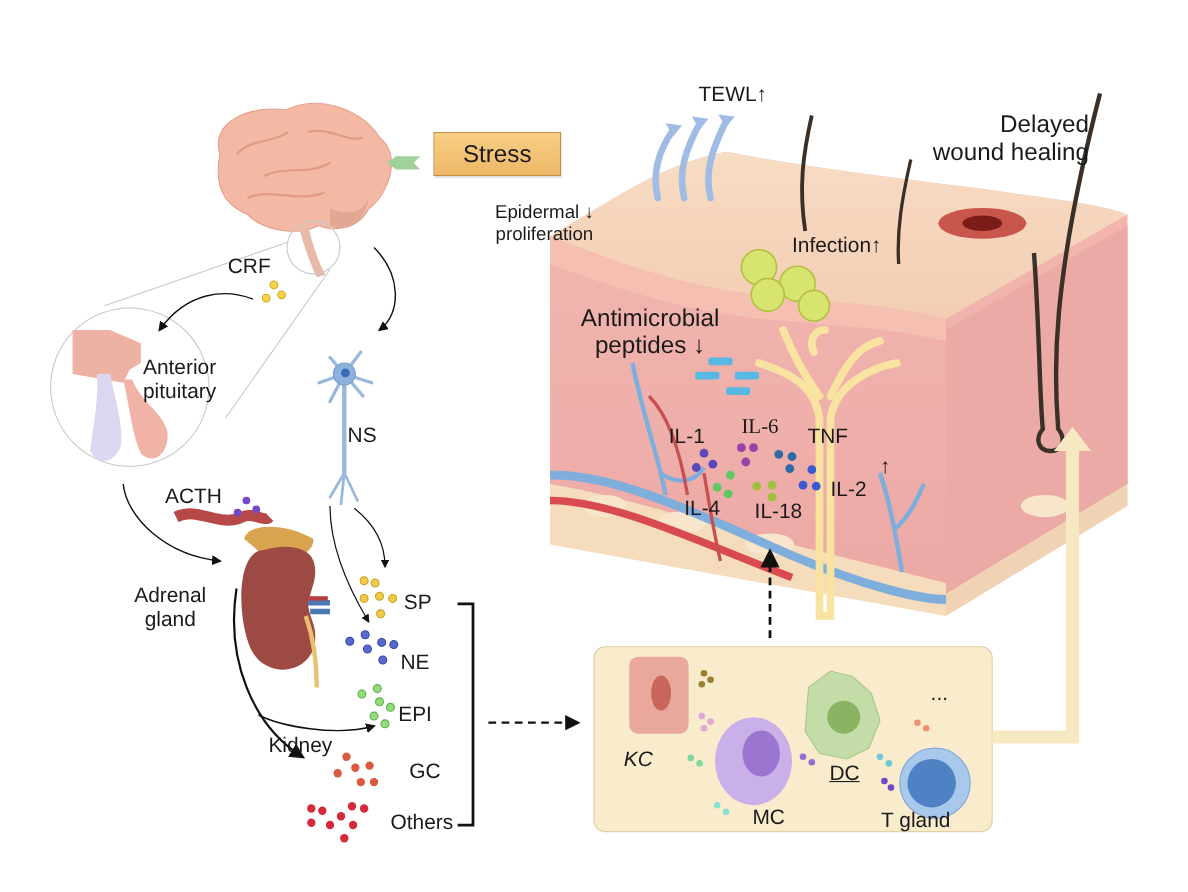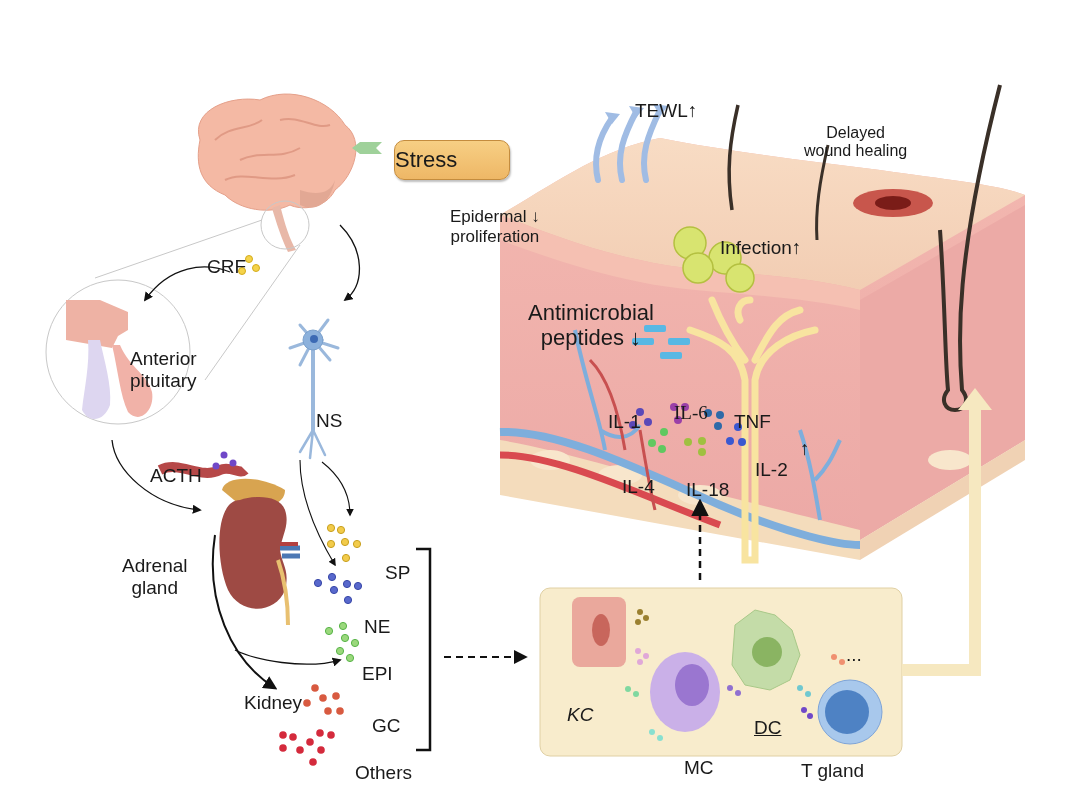--- a/index.html
+++ b/index.html
@@ -1,20 +1,20 @@
 <!DOCTYPE html>
 <html><head>
 <meta charset="utf-8">
 <style>
   html, body { margin:0; padding:0; background:#ffffff; }
   body { width:1080px; height:811px; position:relative; overflow:hidden; font-family:"Liberation Sans", sans-serif; color:#1a1a1a; }
   svg.scene { position:absolute; left:0; top:0; width:1080px; height:811px; }
-  .lbl { position:absolute; font-family:"Liberation Sans", sans-serif; font-size:19px; color:#1a1a1a; white-space:nowrap; line-height:1.15;margin-top:24px; }
+  .lbl { position:absolute; font-family:"Liberation Sans", sans-serif; font-size:19px; color:#1a1a1a; white-space:nowrap; line-height:1.15; }
   .lbl.c { text-align:center; }
-  .stress-box { position:absolute; left:394px; top:140px; width:114px; height:38px; background:linear-gradient(#f7cf84,#eeb766); border:1px solid #c48c3e; border-radius:10px; box-shadow:1px 2px 2px rgba(0,0,0,0.25); font-size:22px; line-height:38px; }
+  .stress-box { position:absolute; left:394px; top:120px; width:114px; height:38px; background:linear-gradient(#f7cf84,#eeb766); border:1px solid #c48c3e; border-radius:0; box-shadow:1px 2px 2px rgba(0,0,0,0.25); font-size:22px; text-align:center; line-height:38px; }
 </style>
 </head>
 <body>
 
 <svg class="scene" viewBox="0 0 1080 811">
   <defs>
     <marker id="ah" viewBox="0 0 10 10" refX="8" refY="5" markerWidth="7" markerHeight="7" orient="auto">
         <path d="M0,0 L10,5 L0,10 z" fill="#111"></path>
       </marker>
     <linearGradient id="skinTop" x1="0" y1="0" x2="0" y2="1">
@@ -258,31 +258,31 @@
 
 <div class="lbl" style="left:207px;top:232px;">CRF</div>
 <div class="lbl" style="left:130px;top:324px;white-space:pre;">Anterior
 pituitary</div>
 <div class="lbl" style="left:316px;top:386px;">NS</div>
 <div class="lbl" style="left:150px;top:441px;">ACTH</div>
 <div class="lbl c" style="left:122px;top:531px;white-space:pre;">Adrenal
 gland</div>
 <div class="lbl" style="left:244px;top:668px;">Kidney</div>
 
-<div class="lbl" style="left:385px;top:538px;">SP</div>
+<div class="lbl" style="left:367px;top:538px;">SP</div>
 <div class="lbl" style="left:364px;top:592px;">NE</div>
 <div class="lbl" style="left:362px;top:639px;">EPI</div>
 <div class="lbl" style="left:372px;top:691px;">GC</div>
 <div class="lbl" style="left:355px;top:738px;">Others</div>
 
 <div class="lbl" style="left:635px;top:76px;">TEWL↑</div>
 <div class="lbl c" style="left:450px;top:183px;font-size:17px;white-space:pre;">Epidermal ↓
 proliferation</div>
 <div class="lbl" style="left:720px;top:213px;">Infection↑</div>
-<div class="lbl c" style="left:804px;top:100px;font-size:16px;white-space:pre;">Delayed
+<div class="lbl c" style="left:848px;top:100px;font-size:22px;white-space:pre;text-align:right;">Delayed
 wound healing</div>
 <div class="lbl c" style="left:528px;top:276px;font-size:22px;white-space:pre;">Antimicrobial
 peptides ↓</div>
 
 <div class="lbl" style="left:608px;top:387px;">IL-1</div>
 <div class="lbl" style="left:674px;top:378px;font-family:Liberation Serif, serif;">IL-6</div>
 <div class="lbl" style="left:734px;top:387px;">TNF</div>
 <div class="lbl" style="left:622px;top:452px;text-align:center;">IL-4</div>
 <div class="lbl" style="left:686px;top:455px;">IL-18</div>
 <div class="lbl" style="left:755px;top:435px;">IL-2</div>

